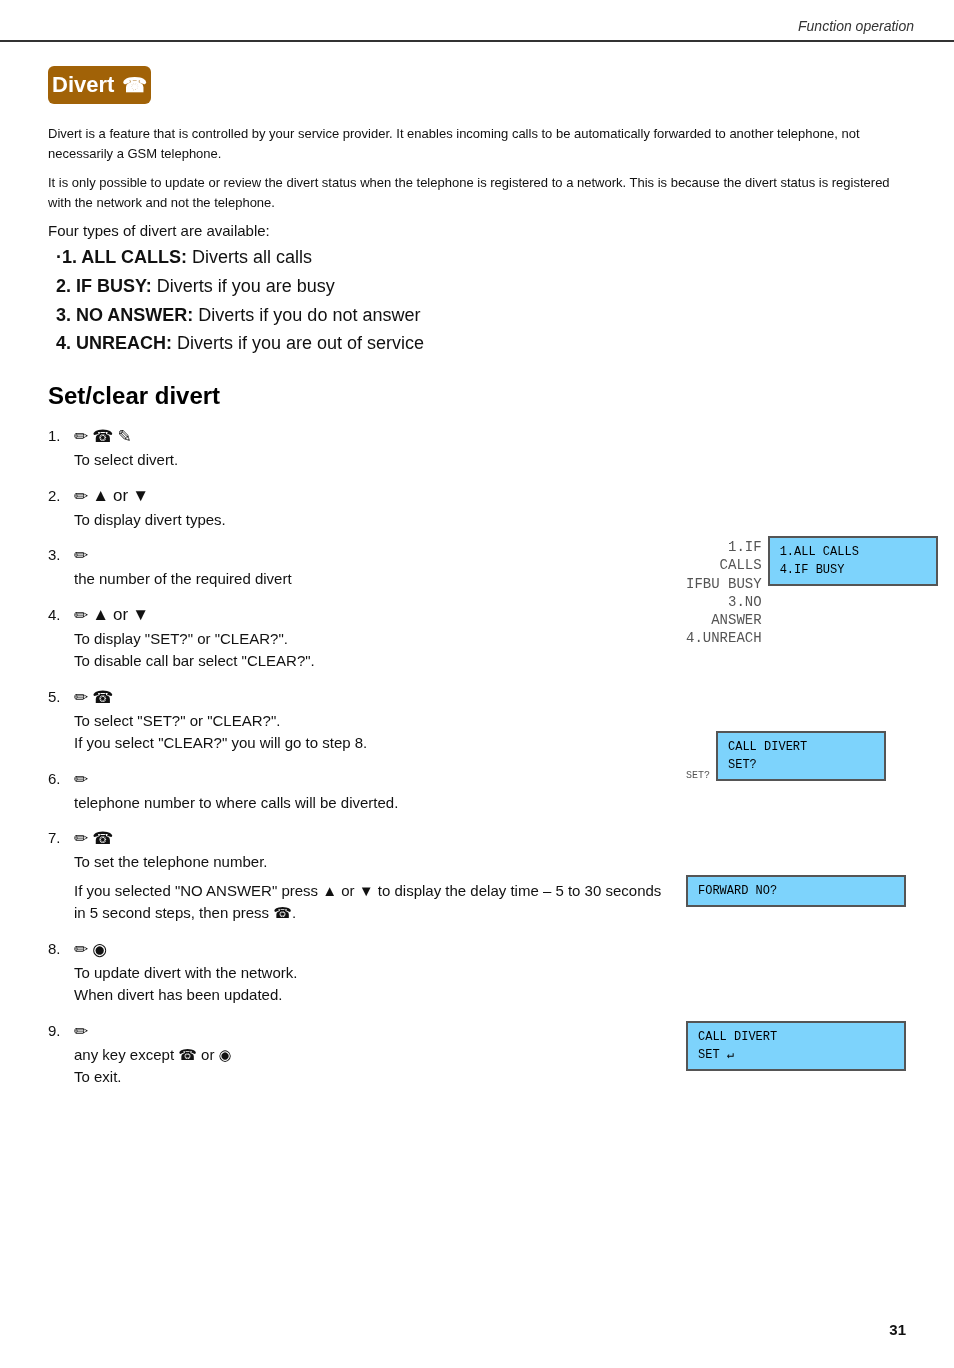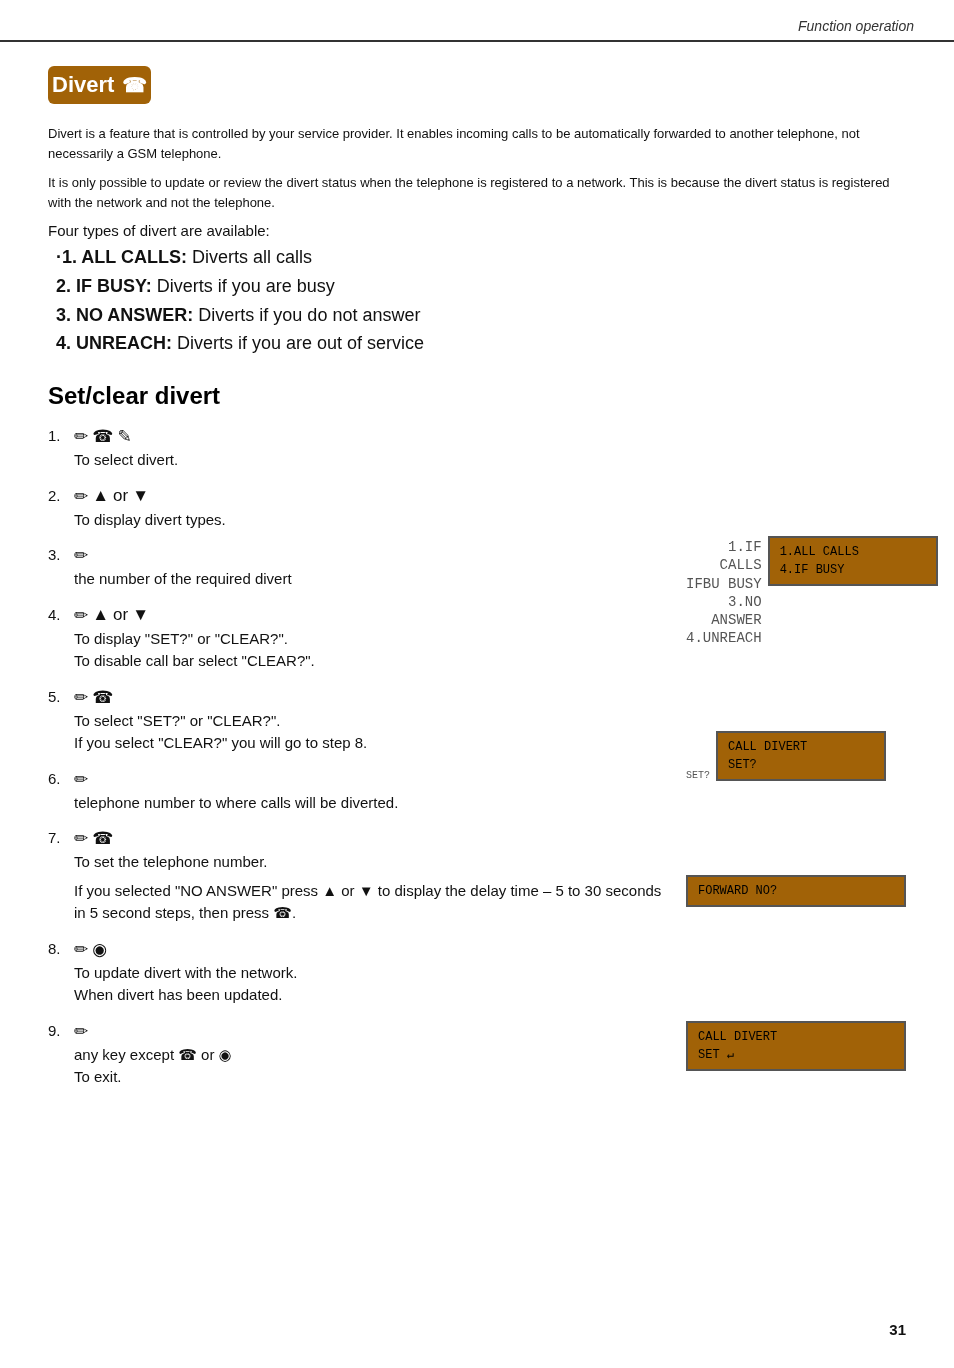--- a/index.html
+++ b/index.html
@@ -105,21 +105,21 @@
       gap: 4px;
     }
 
     .step-desc {
       font-size: 15px;
       line-height: 1.5;
     }
 
     .lcd-box {
       border: 2px solid #555;
-      background: #a16207;
+      background: #7dd3fc;
       font-family: 'Courier New', monospace;
       font-size: 12px;
       padding: 5px 10px;
       color: #000;
       line-height: 1.5;
       min-width: 170px;
     }
 
     .page-number {
       position: absolute;

